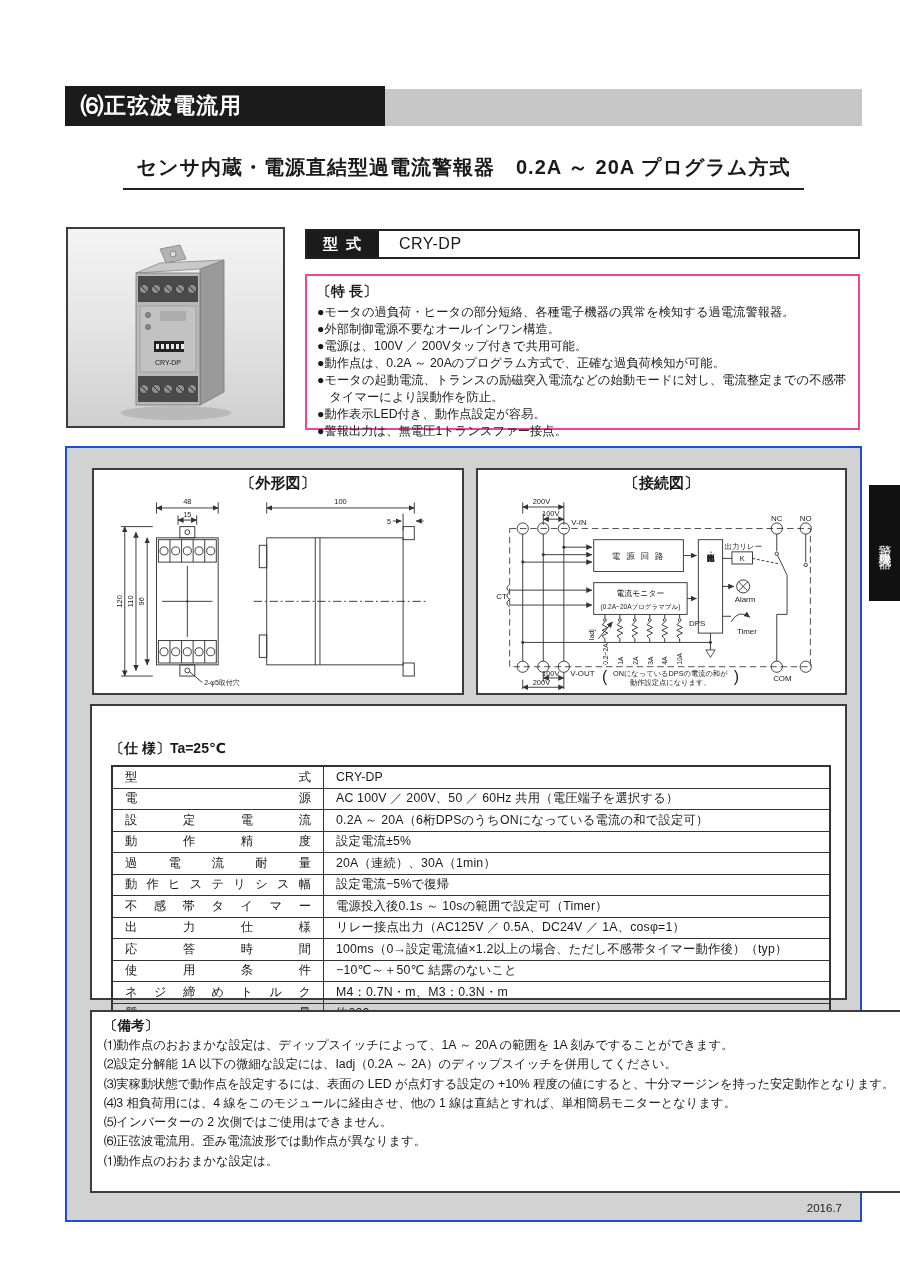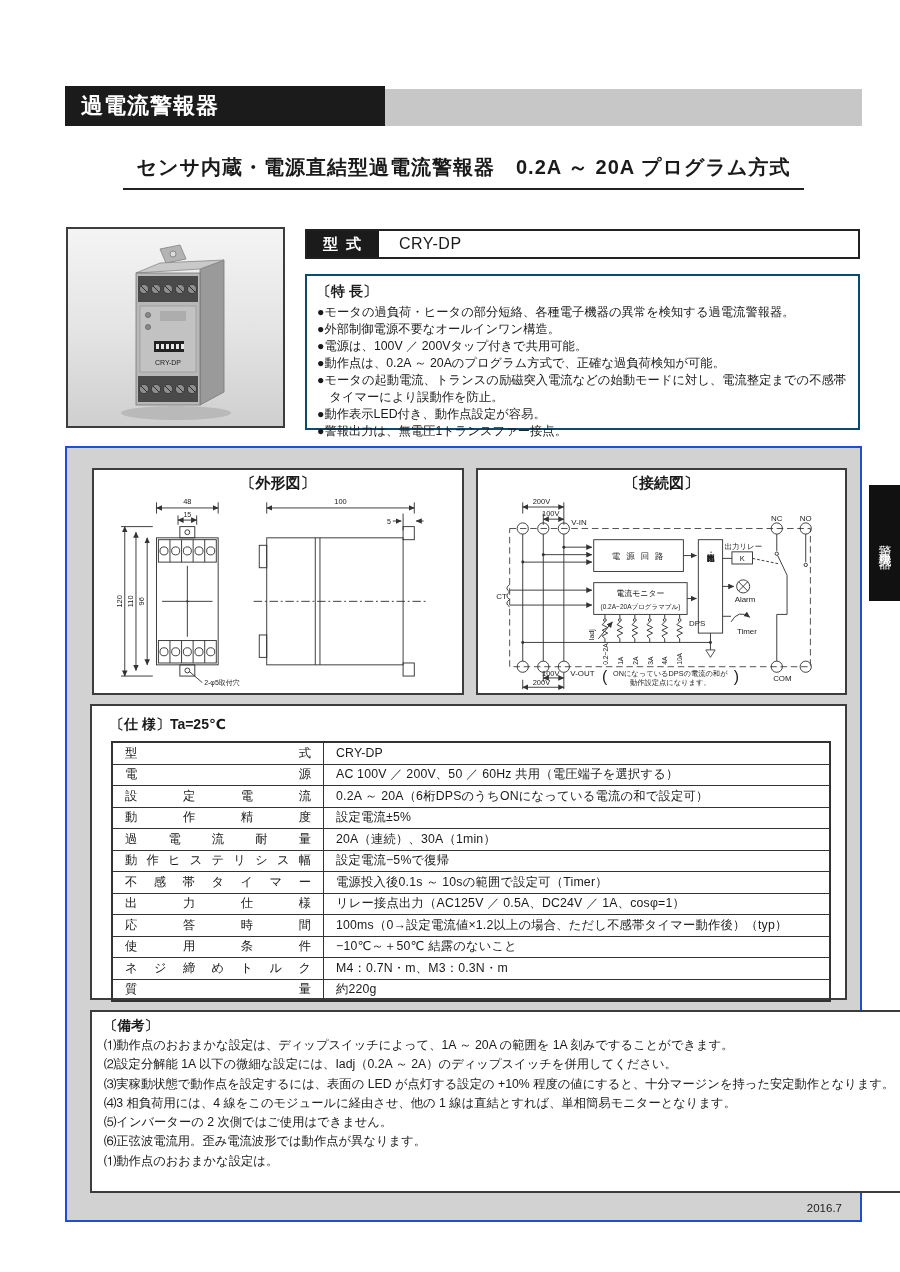--- a/index.html
+++ b/index.html
@@ -26,34 +26,34 @@
 
   
   .model-row{left:305px;top:229px;width:555px;height:30px;border:2px solid #222;
              box-sizing:border-box;display:flex;background:#fff;}
   .model-label{width:72px;background:#1b1b1b;color:#fff;font-size:15px;font-weight:700;
                display:flex;align-items:center;justify-content:center;letter-spacing:2px;}
   .model-value{flex:1;font-size:16px;display:flex;align-items:center;padding-left:20px;
                letter-spacing:0.5px;}
 
   
-  .features-box{left:305px;top:274px;width:555px;height:156px;border:2px solid #0c4a6e;
+  .features-box{left:305px;top:274px;width:555px;height:156px;border:2px solid #ec4899;
                 box-sizing:border-box;background:#fff;padding:7px 10px 0 10px;}
   .features-title{font-size:14px;font-weight:700;margin-bottom:3px;}
   .feature-item{font-size:12.3px;line-height:1.38;padding-left:1em;text-indent:-1em;}
 
   
   .gray-panel{left:65px;top:446px;width:797px;height:776px;background:#d2d2d2;
               border:2px solid #1d4ed8;box-sizing:border-box;}
   .white-box{position:absolute;background:#fff;border:2px solid #3c3c3c;box-sizing:border-box;}
   .outline-box{left:25px;top:20px;width:372px;height:227px;}
   .connection-box{left:409px;top:20px;width:371px;height:227px;}
   .diagram-title{text-align:center;font-size:15px;font-weight:700;padding-top:4px;}
   .spec-box{left:23px;top:256px;width:757px;height:296px;padding:10px 18px 0 18px;}
-  .spec-title{font-size:14px;font-weight:700;}
+  .spec-title{font-size:14px;font-weight:700;margin-top:24px;}
   .remarks-box{left:23px;top:562px;width:862px;height:183px;padding:5px 12px 0 12px;}
   .remarks-title{font-size:13.5px;font-weight:700;margin-bottom:1px;}
   .remark-item{font-size:12.3px;line-height:1.57;padding-left:1.4em;text-indent:-1.4em;}
   .footer-date{position:absolute;right:18px;bottom:6px;font-size:11.5px;color:#222;}
 
   
   table.spec{border-collapse:collapse;width:720px;margin:7px 0 0 1px;border:2px solid #333;}
   table.spec td{border:1px solid #333;height:20.5px;font-size:12.3px;padding:0 12px;}
   td.sl{width:186px;}
   td.sl div{text-align:justify;text-align-last:justify;text-justify:inter-character;}
@@ -63,21 +63,21 @@
   .side-tab{left:869px;top:485px;width:31px;height:116px;background:#111;color:#fff;
             writing-mode:vertical-rl;text-orientation:upright;font-size:13px;letter-spacing:4px;
             display:flex;align-items:center;justify-content:center;}
 
   svg text{font-family:"Liberation Sans","DejaVu Sans",sans-serif;fill:#1a1a1a;}
   .sv-line{stroke:#333;stroke-width:1;fill:none;}
 </style>
 </head>
 <body>
 
-<div class="abs hdr-black">過電流警報器</div>
+<div class="abs hdr-black">⑹正弦波電流用</div>
 <div class="abs hdr-gray"></div>
 
 <div class="abs main-title-wrap">
   <span class="main-title">センサ内蔵・電源直結型過電流警報器　0.2A ～ 20A プログラム方式</span>
 </div>
 
 <div class="abs photo-box">
   <svg width="215" height="197" viewBox="0 0 215 197">
     <defs>
       <marker id="ah" markerWidth="7" markerHeight="7" refX="6" refY="3" orient="auto">

